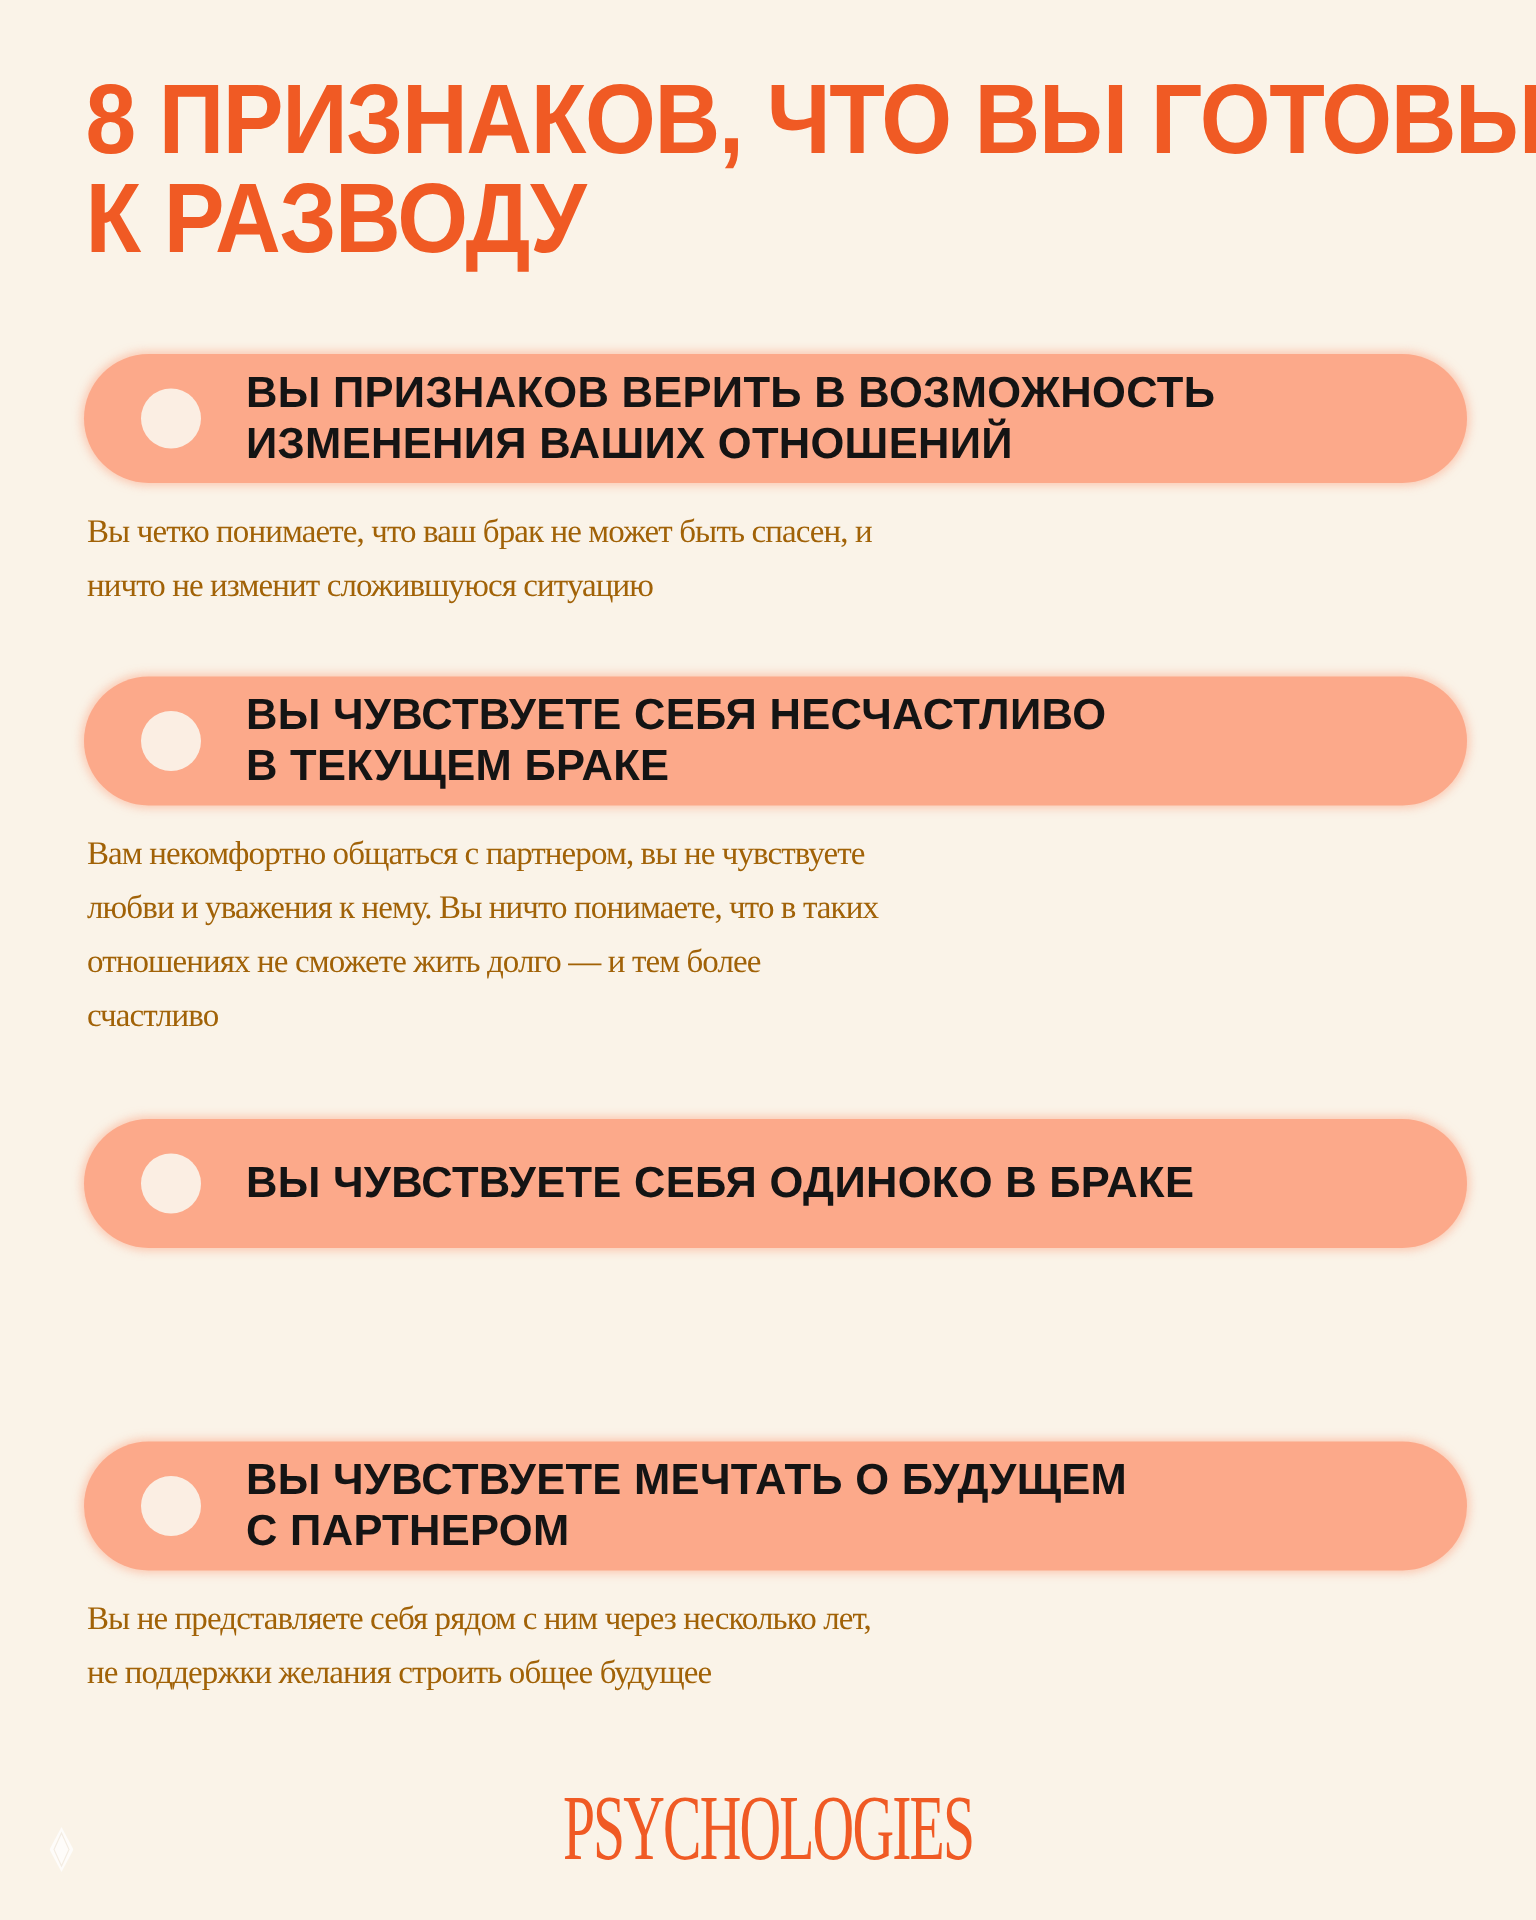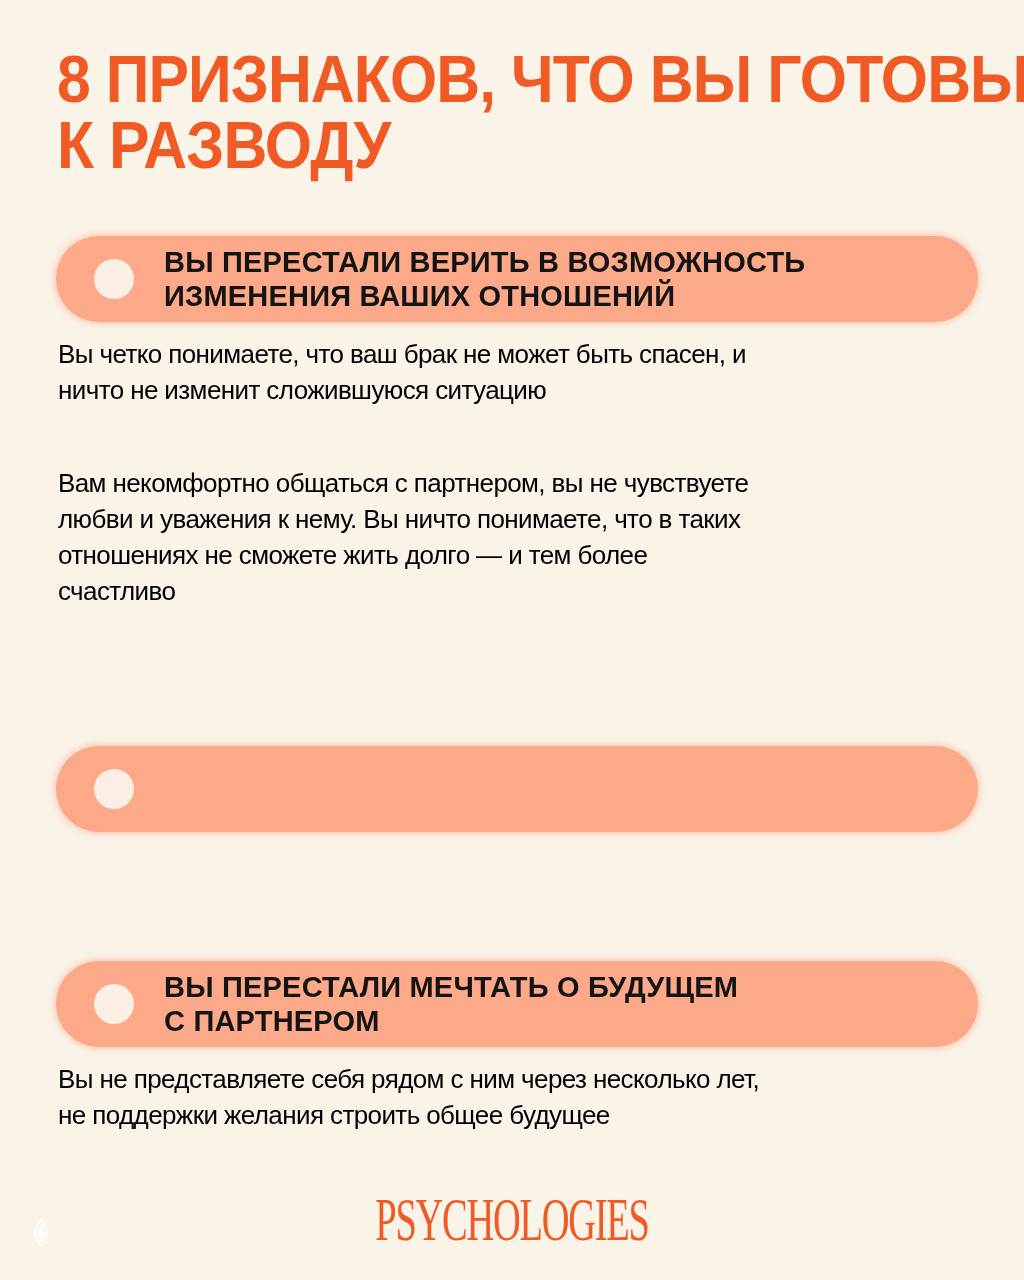--- a/index.html
+++ b/index.html
@@ -65,23 +65,23 @@
       color: #141414;
       font-family: "Liberation Sans", sans-serif;
       font-weight: 700;
       font-size: 29px;
       line-height: 34px;
       letter-spacing: 0.2px;
       white-space: pre-line;
     }
     .desc {
       margin: 14px 0 0 2px;
-      color: #000000;
-      font-family: Liberation Sans, sans-serif;
-      font-size: 26px;
+      color: #a16207;
+      font-family: Liberation Serif, serif;
+      font-size: 22px;
       line-height: 36px;
       letter-spacing: -0.6px;
       width: 940px;
       white-space: pre-line;
     }
 
     .logo {
       position: absolute;
       left: 0;
       right: 0;
@@ -108,44 +108,50 @@
 <body>
 
 <h1 class="title">
   <span class="line">8 ПРИЗНАКОВ, ЧТО ВЫ ГОТОВЫ</span>
   <span class="line">К РАЗВОДУ</span>
 </h1>
 
 <section class="item" style="top:236px;">
   <div class="pill">
     <span class="dot"></span>
-    <span class="heading">ВЫ ПЕРЕСТАЛИ ВЕРИТЬ В ВОЗМОЖНОСТЬ
+    <span class="heading">ВЫ ПРИЗНАКОВ ВЕРИТЬ В ВОЗМОЖНОСТЬ
 ИЗМЕНЕНИЯ ВАШИХ ОТНОШЕНИЙ</span>
   </div>
   <p class="desc">Вы четко понимаете, что ваш брак не может быть спасен, и
 ничто не изменит сложившуюся ситуацию</p>
 </section>
 
 <section class="item" style="top:451px;">
+  <div class="pill">
+    <span class="dot"></span>
+    <span class="heading">ВЫ ЧУВСТВУЕТЕ СЕБЯ НЕСЧАСТЛИВО
+В ТЕКУЩЕМ БРАКЕ</span>
+  </div>
   <p class="desc">Вам некомфортно общаться с партнером, вы не чувствуете
 любви и уважения к нему. Вы ничто понимаете, что в таких
 отношениях не сможете жить долго — и тем более
 счастливо</p>
 </section>
 
 <section class="item" style="top:746px;">
   <div class="pill">
     <span class="dot"></span>
+    <span class="heading">ВЫ ЧУВСТВУЕТЕ СЕБЯ ОДИНОКО В БРАКЕ</span>
   </div>
 </section>
 
 <section class="item" style="top:961px;">
   <div class="pill">
     <span class="dot"></span>
-    <span class="heading">ВЫ ПЕРЕСТАЛИ МЕЧТАТЬ О БУДУЩЕМ
+    <span class="heading">ВЫ ЧУВСТВУЕТЕ МЕЧТАТЬ О БУДУЩЕМ
 С ПАРТНЕРОМ</span>
   </div>
   <p class="desc">Вы не представляете себя рядом с ним через несколько лет,
 не поддержки желания строить общее будущее</p>
 </section>
 
 <svg class="watermark" viewBox="0 0 16 30">
   <polygon points="8,0 16,15 8,30 0,15" fill="#ffffff" opacity="0.85"></polygon>
   <polygon points="8,4 13,15 8,26 3,15" fill="none" stroke="#f3ece2" stroke-width="0.8"></polygon>
 </svg>

